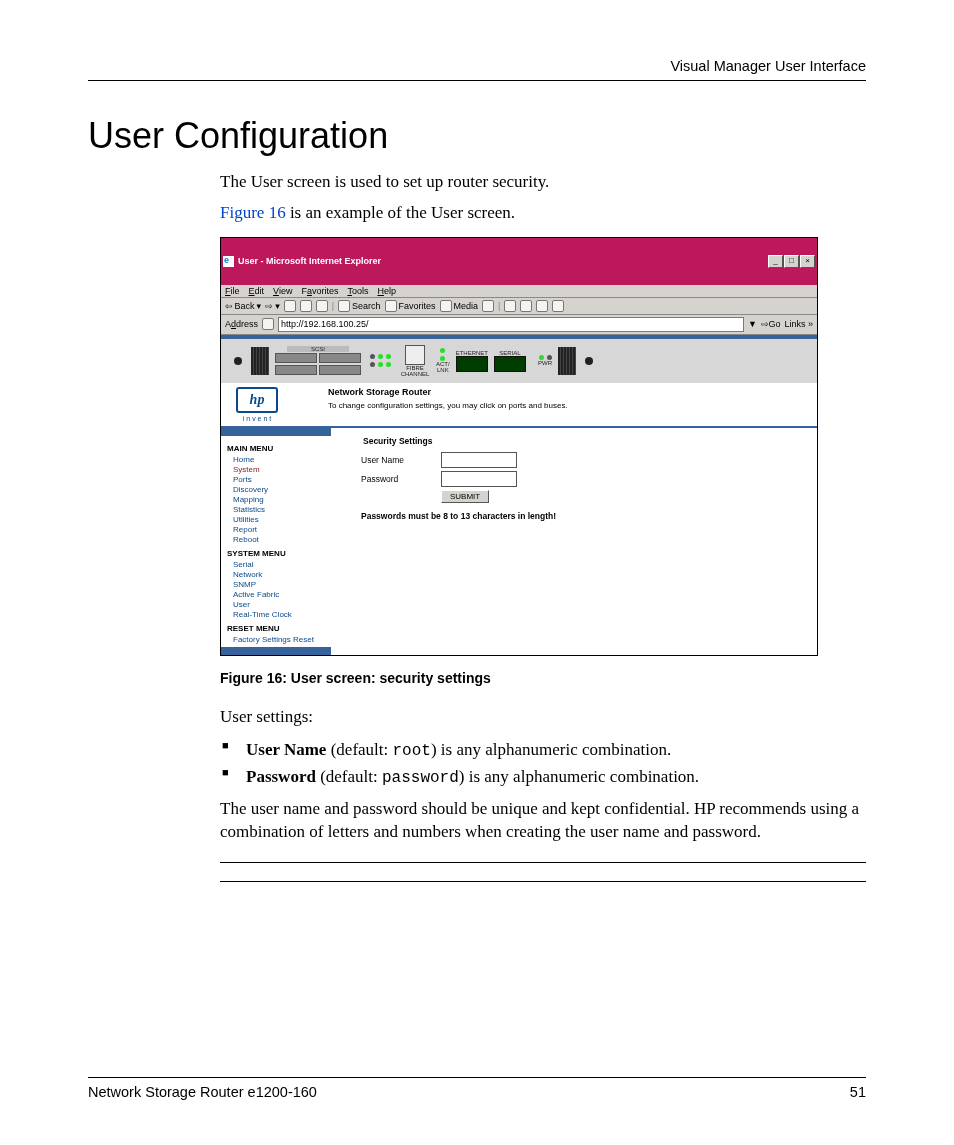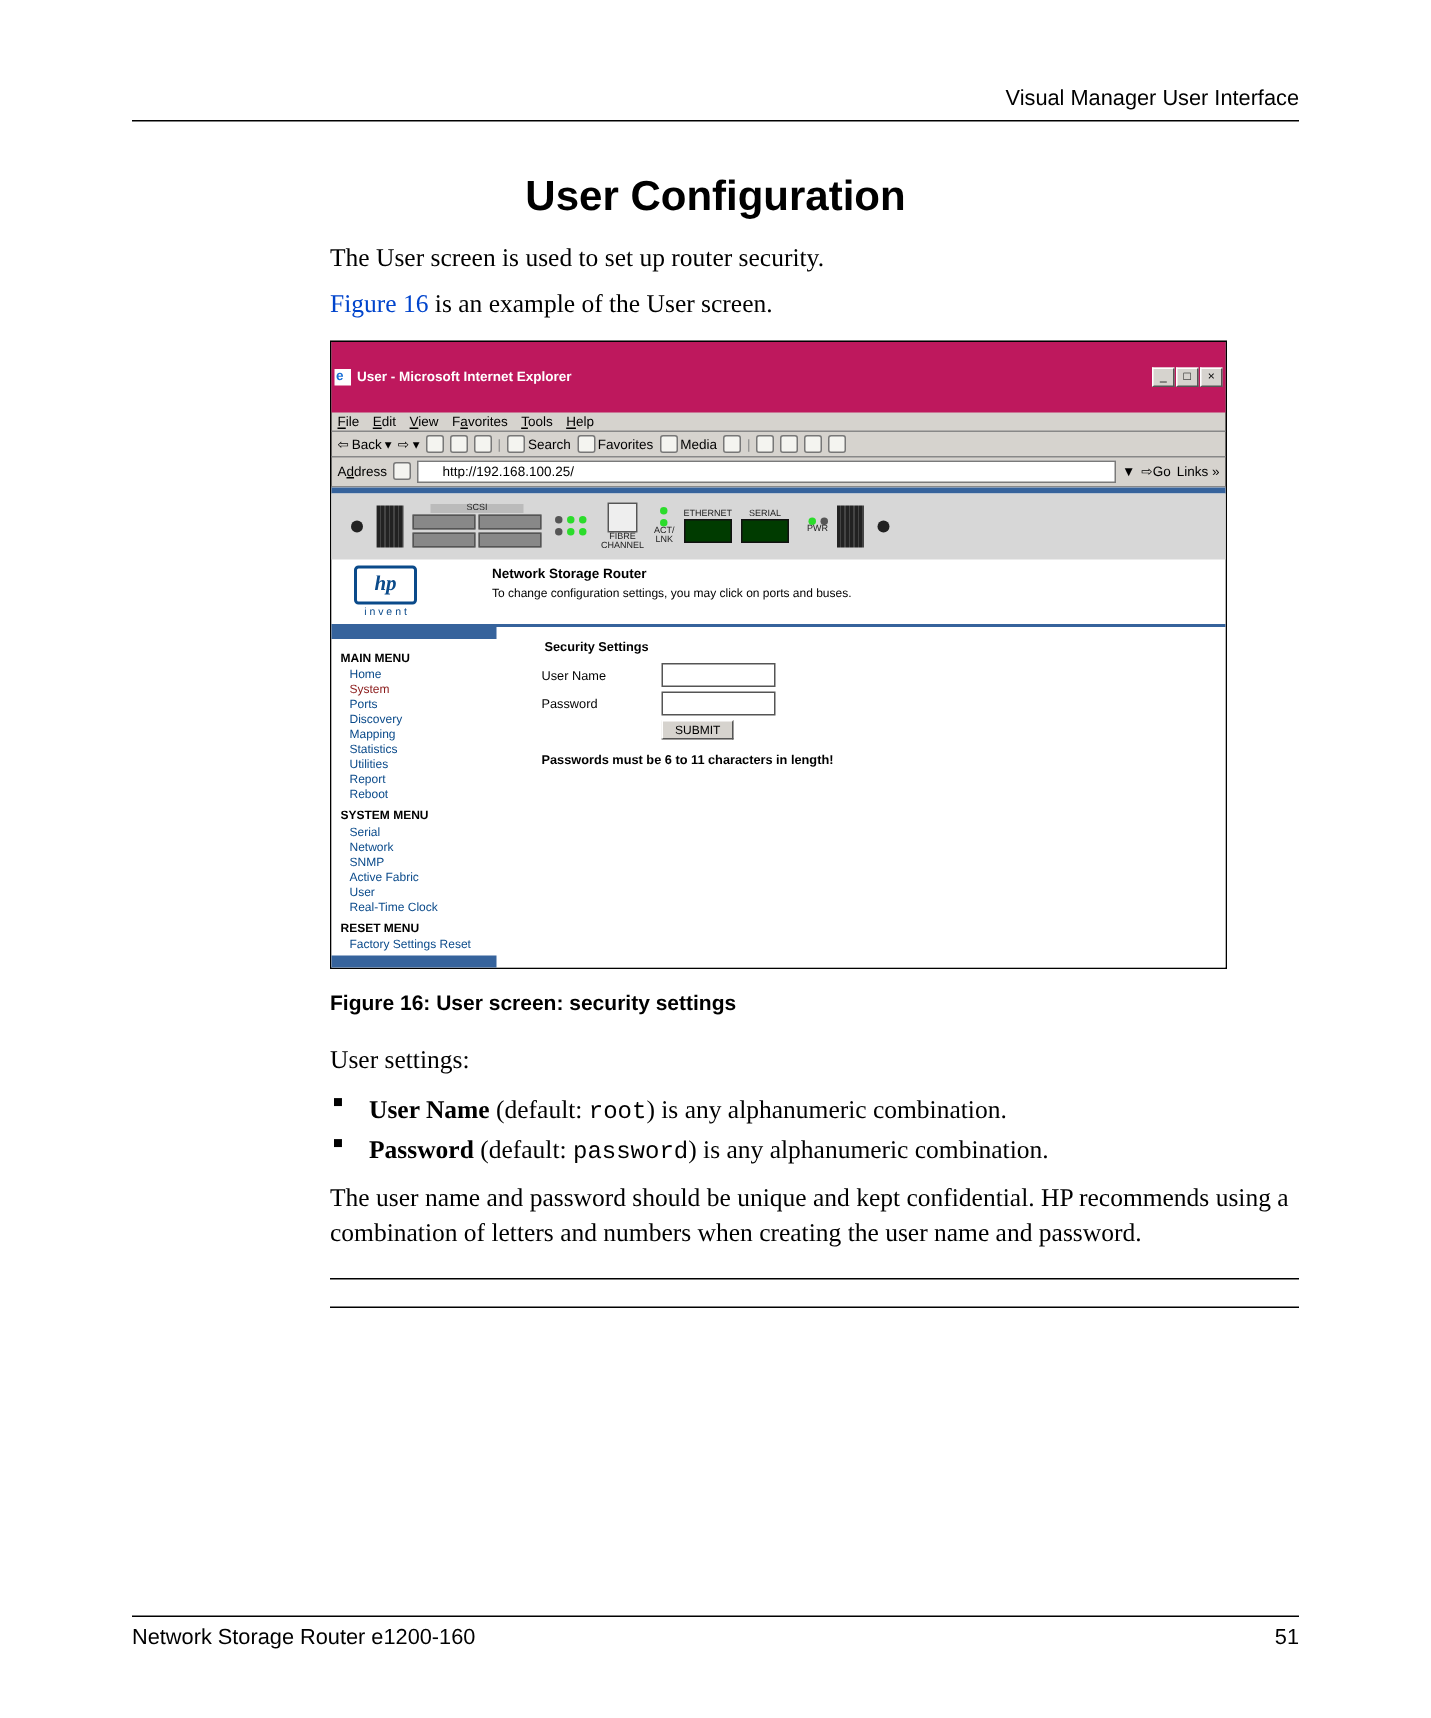--- a/index.html
+++ b/index.html
@@ -23,24 +23,23 @@
     font-size: 14.5px;
     padding-bottom: 6px;
   }
   .header-rule {
     border: none;
     border-top: 1.5px solid #000;
     margin: 0 0 34px 0;
   }
   h1.section-title {
     font-family: Arial, Helvetica, sans-serif;
-    font-weight: 700;
-    font-size: 28px;
+    font-weight: 400;
+    font-size: 36px;
     margin: 0 0 14px 0;
-    text-align: center;
   }
   .indent {
     margin-left: 132px;
   }
   p {
     margin: 0 0 8px 0;
     font-size: 17px;
     line-height: 1.35;
   }
   a.fig-link { color: #0044cc; text-decoration: none; }
@@ -88,21 +87,21 @@
     font-size: 8px; line-height:1; color:#000;
   }
   .menubar { padding: 1px 4px; font-size: 9px; display:flex; gap:9px; border-bottom:1px solid #888;}
   .menubar span u { text-decoration: underline; }
   .toolbar { padding: 2px 4px; display:flex; align-items:center; gap:4px; border-bottom:1px solid #888;}
   .tbtn { font-size:9px; display:inline-flex; align-items:center; gap:2px;}
   .icon-dot { width:10px; height:10px; border:1px solid #777; border-radius:2px; background:#f4f4f0; display:inline-block; position:relative;}
   .addrbar { padding: 2px 4px; display:flex; align-items:center; gap:4px; border-bottom:1px solid #888;}
   .addrbar .lbl { font-size:9px; }
   .addrbar input {
-    flex:1; height:13px; font-size:9px; padding:0 16px;
+    flex:1; height:13px; font-size:9px; padding:0 2px;
     border:1px solid #7a7a7a; background:#fff;
   }
   .go { font-size:9px; }
   .links-lbl { font-size:9px; }
 
   .page-body { background:#fff; }
 
   
   .bluebar { height:4px; background:#36639c; }
   .device-panel {
@@ -380,21 +379,21 @@
               <label>User Name</label>
               <input style="">
             </div>
             <div class="form-row">
               <label>Password</label>
               <input type="password" style="">
             </div>
             <div class="submit-row">
               <button>SUBMIT</button>
             </div>
-            <div class="note-line">Passwords must be 6 to 11 characters in length!</div>
+            <div class="note-line">Passwords must be 8 to 13 characters in length!</div>
           </div>
         </div>
       </div>
 
     </div>
   </div>
 
   <div class="figure-caption">Figure 16:  User screen: security settings</div>
 
   <p class="indent">User settings:</p>

